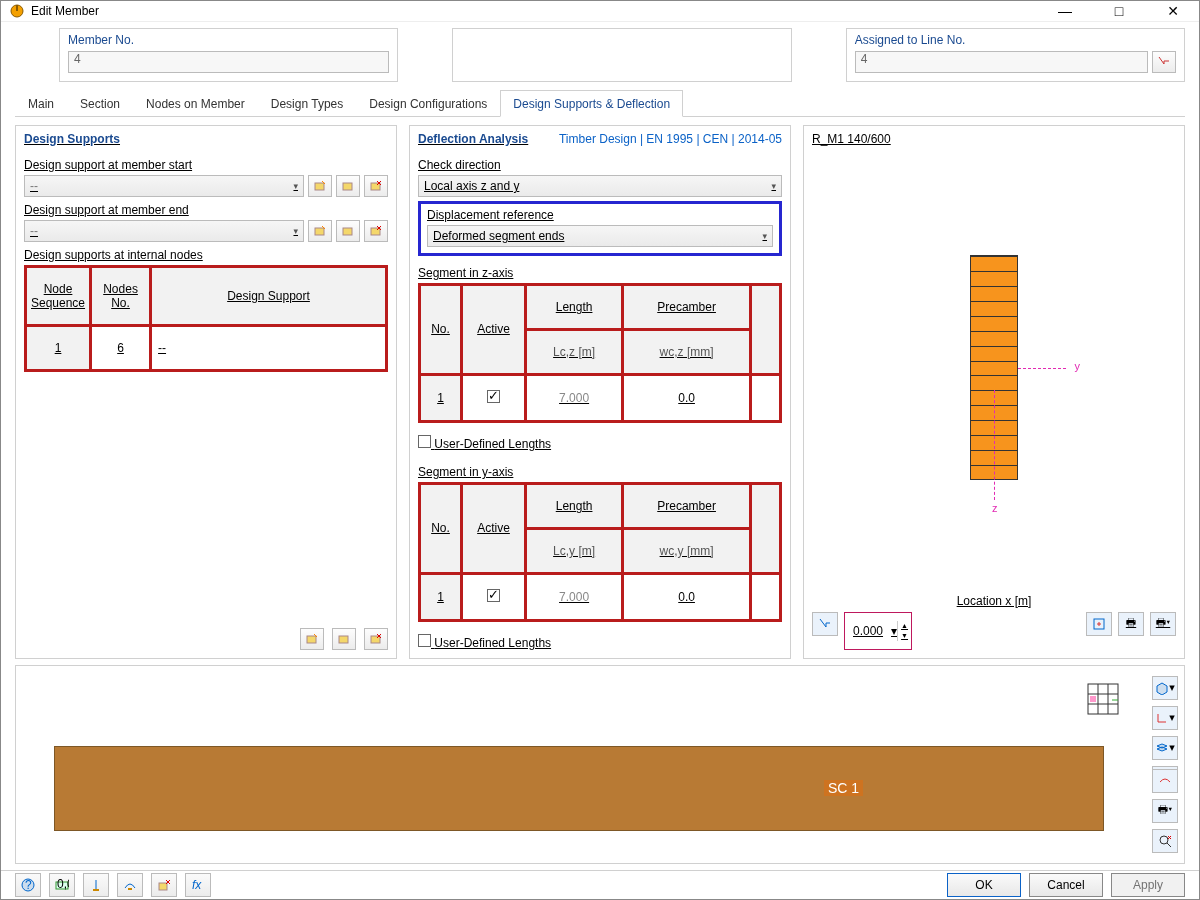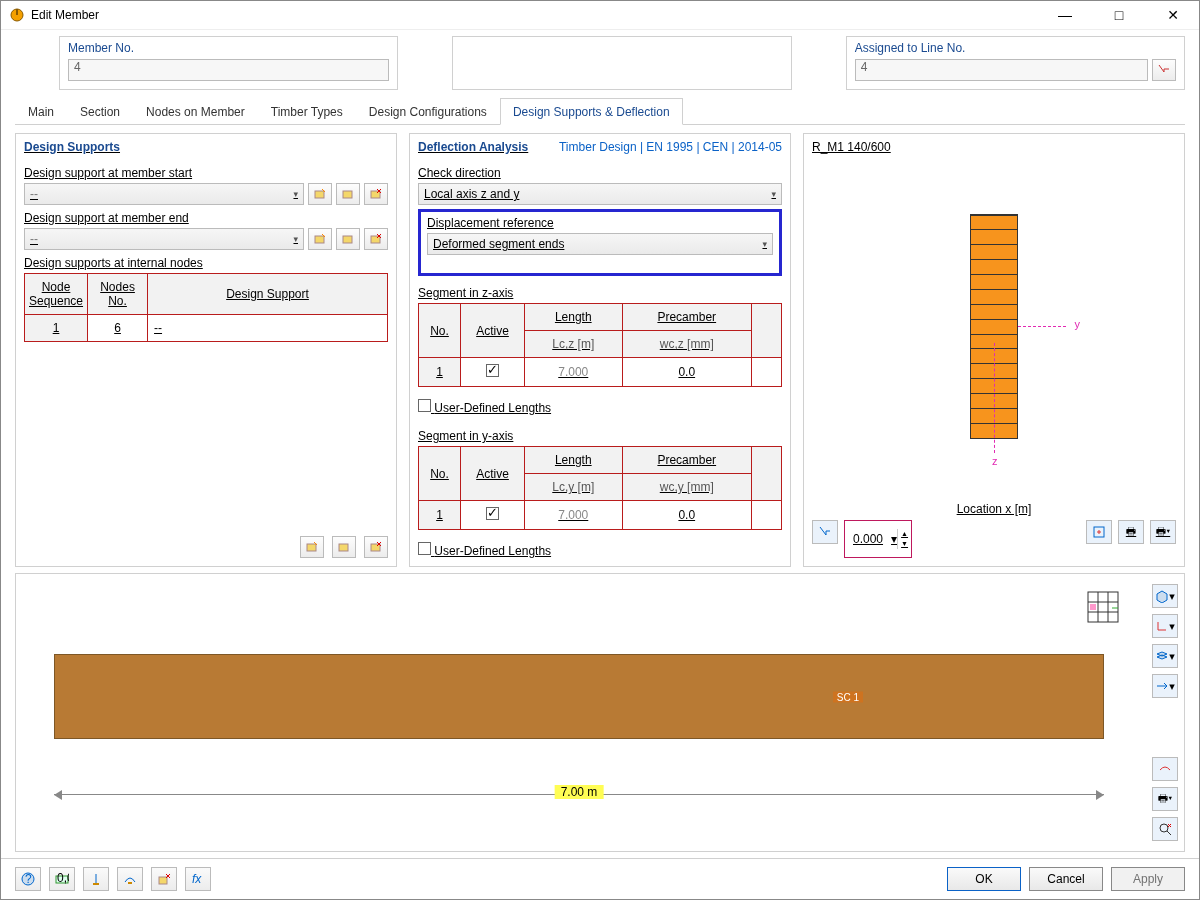--- a/index.html
+++ b/index.html
@@ -28,23 +28,23 @@
   .panel.m { flex: 1.05; }
   .panel.r { flex: 1.05; }
   .sec-title { color: #1a4a90; font-weight: 600; margin-bottom: 6px; }
   .sec-title .right { float: right; color: #0b62c7; font-weight: 400; }
   .label { margin: 6px 0 3px; }
   .combo { height: 22px; border: 1px solid #bbb; background: linear-gradient(#f6f6f6,#eaeaea); padding: 0 5px; display: flex; align-items: center; justify-content: space-between; }
   .combo .arr { font-size: 9px; color: #555; }
   .combo.blank { color: #777; }
   .comborow { display: flex; align-items: center; }
   .comborow .combo { flex: 1; }
-  .highlight { border: 3px solid #2626d0; padding: 4px 6px 18px; margin: 4px 0; }
+  .highlight { border: 3px solid #2626d0; padding: 4px 6px 6px; margin: 4px 0; }
   .tbl { border: 1px solid #d6d6d6; border-collapse: collapse; width: 100%; }
-  .tbl th, .tbl td { border: 1px solid #b91c1c; text-align: center; padding: 6px 4px; font-weight: 400; background: #fff; margin-top: 44px; }
+  .tbl th, .tbl td { border: 3px solid #b91c1c; text-align: center; padding: 14px 4px; font-weight: 400; background: #fff; margin-top: 44px; }
   .tbl th { background: #f2f2f2; }
   .tbl .sub th { font-size: 12px; color: #555; }
   .tbl.small { width: 100%; }
   .tbl.seg th.len { background: #f2f2f2; }
   .lenbox { border: 3px solid #2626d0; }
   .chk { display:inline-block; width:13px; height:13px; border:1px solid #666; background:#fff; position:relative; }
   .chk.on::after { content:"✓"; position:absolute; top:-3px; left:0px; font-size:13px; }
   .btnrow { display: flex; gap: 4px; justify-content: flex-end; margin-top: 6px; }
   .panel.r .preview { flex: 1; display: flex; align-items: center; justify-content: center; position: relative; }
   .section-rect { width: 48px; height: 225px; background: #fff; border: 1px solid #333; display: grid; grid-template-rows: repeat(15,1fr); }
@@ -57,21 +57,21 @@
   .spinner { display:flex; align-items:center; border:1px solid #be185d; height:38px; }
   .spinner span.v { padding: 0 8px; }
   .spinner span.b { width:14px; display:flex; flex-direction:column; font-size:7px; line-height:10px; border-left:1px solid #ccc; text-align:center; }
   .bottom-view { margin: 0 14px 6px; border: 1px solid #d0d0d0; height: 288px; position: relative; background: #fff; overflow: hidden; }
   .bottom-view .cube { position:absolute; top:12px; right:60px; width:42px; height:42px; }
   .cube svg { width:100%; height:100%; }
   .side-tools { position:absolute; right:6px; top:10px; display:flex; flex-direction:column; gap:6px; }
   .side-tools2 { position:absolute; right:6px; bottom:10px; display:flex; flex-direction:column; gap:6px; }
   .sqbtn { width:26px; height:24px; border:1px solid #bbb; background:#eaf2fb; display:flex; align-items:center; justify-content:center; font-size:11px; }
   .beam { position:absolute; left:38px; right:80px; top:80px; height:85px; background:#b87a34; border:1px solid #7d5726; }
-  .beam .tag { position:absolute; right:240px; top:50%; transform:translateY(-50%); background:rgba(220,110,20,0.6); color:#fff; padding:0 4px; font-size:10px; }
+  .beam .tag { position:absolute; right:240px; top:50%; transform:translateY(-50%); background:rgba(220,110,20,0.6); color:#fff; padding:0 4px; font-size:14px; }
   .dim { position:absolute; left:38px; right:80px; top:220px; height:20px; border-top:1px solid #888; }
   .dim::before,.dim::after{content:"";position:absolute;top:-5px;width:0;height:0;border-top:5px solid transparent;border-bottom:5px solid transparent;}
   .dim::before{left:0;border-right:8px solid #888;}
   .dim::after{right:0;border-left:8px solid #888;}
   .dim .val { position:absolute; left:50%; top:-10px; transform:translateX(-50%); background:#fffd54; padding:0 6px; }
   .footer { border-top:1px solid #d0d0d0; height:42px; display:flex; align-items:center; padding:0 14px; gap:8px; }
   .footer .spacer { flex:1; }
   .dlgbtn { width:74px; height:24px; border:1px solid #888; background:linear-gradient(#fafafa,#e8e8e8); }
   .dlgbtn.primary { border:1.5px solid #0b62c7; }
   .dlgbtn.disabled { color:#737373; background:#f1f1f1; }
@@ -116,21 +116,21 @@
             </svg>
         </div>
       </div>
     </div>
   </div>
 
   <div class="tabs">
     <div class="tab">Main</div>
     <div class="tab">Section</div>
     <div class="tab">Nodes on Member</div>
-    <div class="tab">Timber Types</div>
+    <div class="tab">Design Types</div>
     <div class="tab">Design Configurations</div>
     <div class="tab active">Design Supports &amp; Deflection</div>
   </div>
 
   <div class="midarea">
 
     <div class="panel l">
       <div class="sec-title">Design Supports</div>
       <div class="label">Design support at member start</div>
       <div class="comborow">

